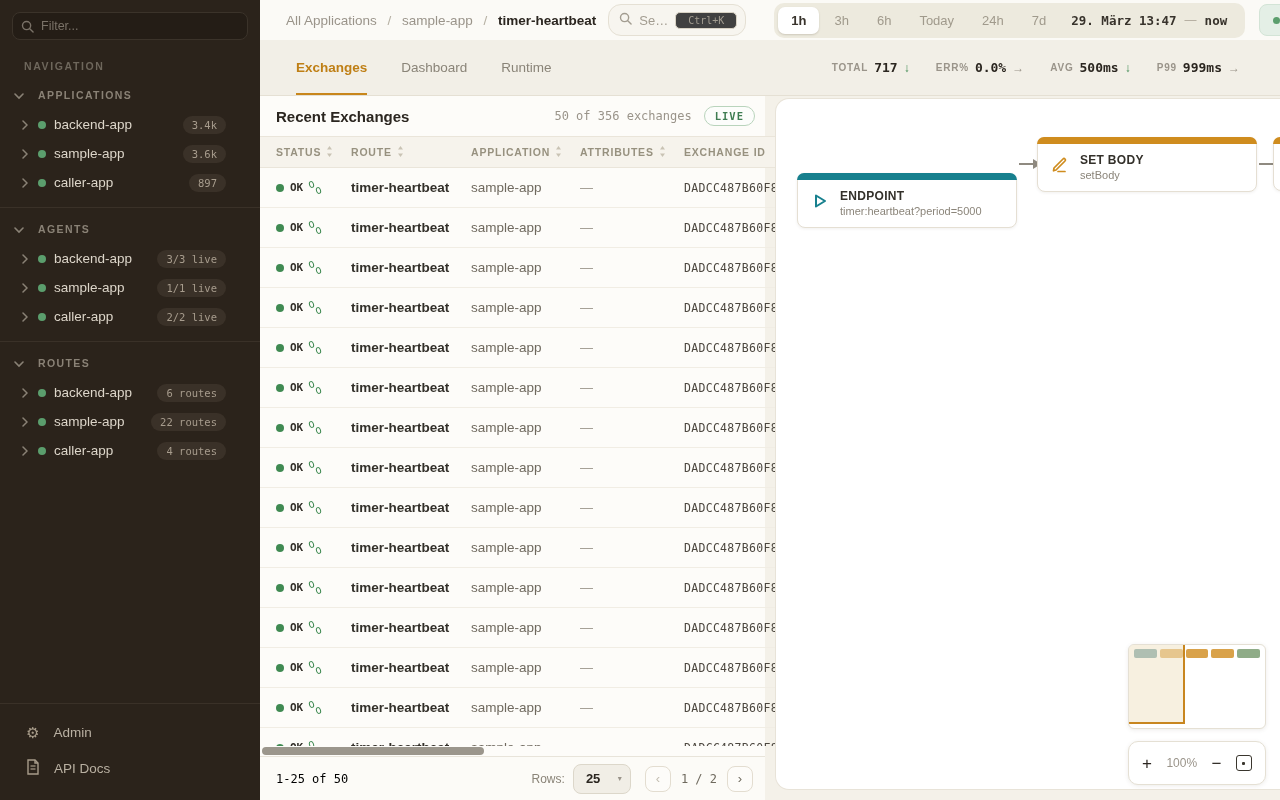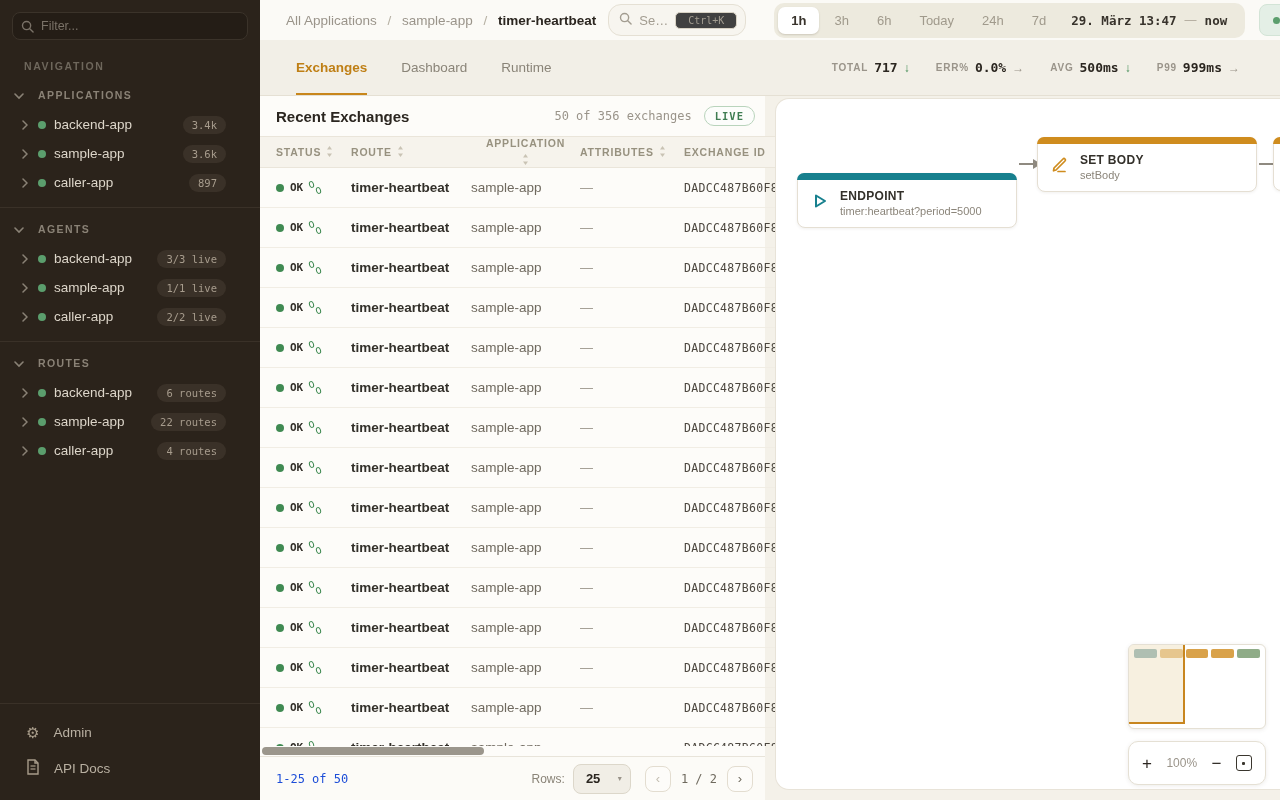--- a/index.html
+++ b/index.html
@@ -66,36 +66,36 @@
   .content { flex:1; display:flex; min-height:0; background:#f4f1e9; }
   .table-panel { width:505px; min-width:505px; background:#fdfcf9; display:flex; flex-direction:column; }
   .recent-head { height:40px; display:flex; align-items:center; padding:0 10px 0 16px; flex:none; }
   .recent-title { font-size:15px; font-weight:bold; color:#2b2620; flex:1; }
   .count-txt { font-family:"DejaVu Sans Mono", monospace; font-size:12px; color:#9a948a; margin-right:12px; }
   .live-pill { border:1px solid #b9d4bc; border-radius:999px; padding:3px 10px; font-family:"DejaVu Sans Mono", monospace; font-size:10.5px; font-weight:bold; color:#3f7d52; letter-spacing:1px; background:#fcfdfb; }
   .thead { height:32px; background:#f6f3ec; border-top:1px solid #eae5da; border-bottom:1px solid #eae5da; display:flex; align-items:center; padding-left:16px; flex:none; width:660px; }
   .th { display:flex; align-items:center; gap:5px; font-size:10.5px; font-weight:bold; letter-spacing:0.8px; color:#97917f; }
   .rows { flex:1; overflow:hidden; width:660px; }
   .trow { height:40px; display:flex; align-items:center; padding-left:16px; border-bottom:1px solid #f1ede4; }
-  .c-status { width:75px; } .c-route { width:120px; } .c-app { width:109px;flex-direction:column; } .c-attr { width:104px; } .c-exid { width:230px; }
+  .c-status { width:75px; } .c-route { width:120px; } .c-app { width:109px; } .c-attr { width:104px; } .c-exid { width:230px; }
   .status-cell { display:flex; align-items:center; gap:6px; }
   .ok-dot { width:8px; height:8px; border-radius:50%; background:#3f8a52; }
   .ok-txt { font-family:"DejaVu Sans Mono", monospace; font-size:11px; font-weight:bold; color:#33302a; }
   .hops { position:relative; width:12px; height:13px; }
   .hops i { position:absolute; width:5px; height:7px; border:1.4px solid #3f8a52; border-radius:50%; }
   .hops i:first-child { left:0; top:0; transform:rotate(-18deg); }
   .hops i:last-child { right:0; bottom:0; transform:rotate(-18deg); }
   .route-txt { font-size:13.5px; font-weight:bold; color:#33302a; }
   .app-txt { font-size:13.5px; color:#6f695e; }
   .attr-txt { font-size:13px; color:#9b958a; }
   .exid-txt { font-family:"DejaVu Sans Mono", monospace; font-size:11.5px; color:#4c473f; letter-spacing:0.3px; }
   .hscroll { height:10px; position:relative; flex:none; }
   .hthumb { position:absolute; left:2px; top:1px; width:222px; height:8px; background:#9b968c; border-radius:99px; cursor:grab; }
   .pagbar { height:44px; border-top:1px solid #e8e4da; display:flex; align-items:center; padding:0 12px 0 16px; flex:none; background:#fcfbf7; }
-  .range-txt { font-family:"DejaVu Sans Mono", monospace; font-size:12px; color:#1d4ed8; flex:1; }
+  .range-txt { font-family:"DejaVu Sans Mono", monospace; font-size:12px; color:#000000; flex:1; }
   .rows-label { font-size:12px; color:#8a8478; margin-right:8px; }
   .rows-select { width:58px; height:30px; background:#f1eee6; border:1px solid #dcd7ca; border-radius:8px; display:flex; align-items:center; justify-content:space-between; padding:0 8px 0 12px; cursor:pointer; margin-right:14px; }
   .rows-val { font-size:13px; font-weight:bold; color:#2b2620; }
   .caret { font-size:8px; color:#9a948a; }
   .pg-btn { width:26px; height:26px; border:1px solid #e3ddd0; border-radius:8px; background:#fdfcf9; display:flex; align-items:center; justify-content:center; font-size:13px; cursor:pointer; }
   .pg-btn.disabled { color:#c3bdb0; }
   .pg-btn.enabled { color:#6f6a5e; }
   .pg-txt { font-family:"DejaVu Sans Mono", monospace; font-size:12px; color:#6f6a5e; margin:0 10px; }
 
   

